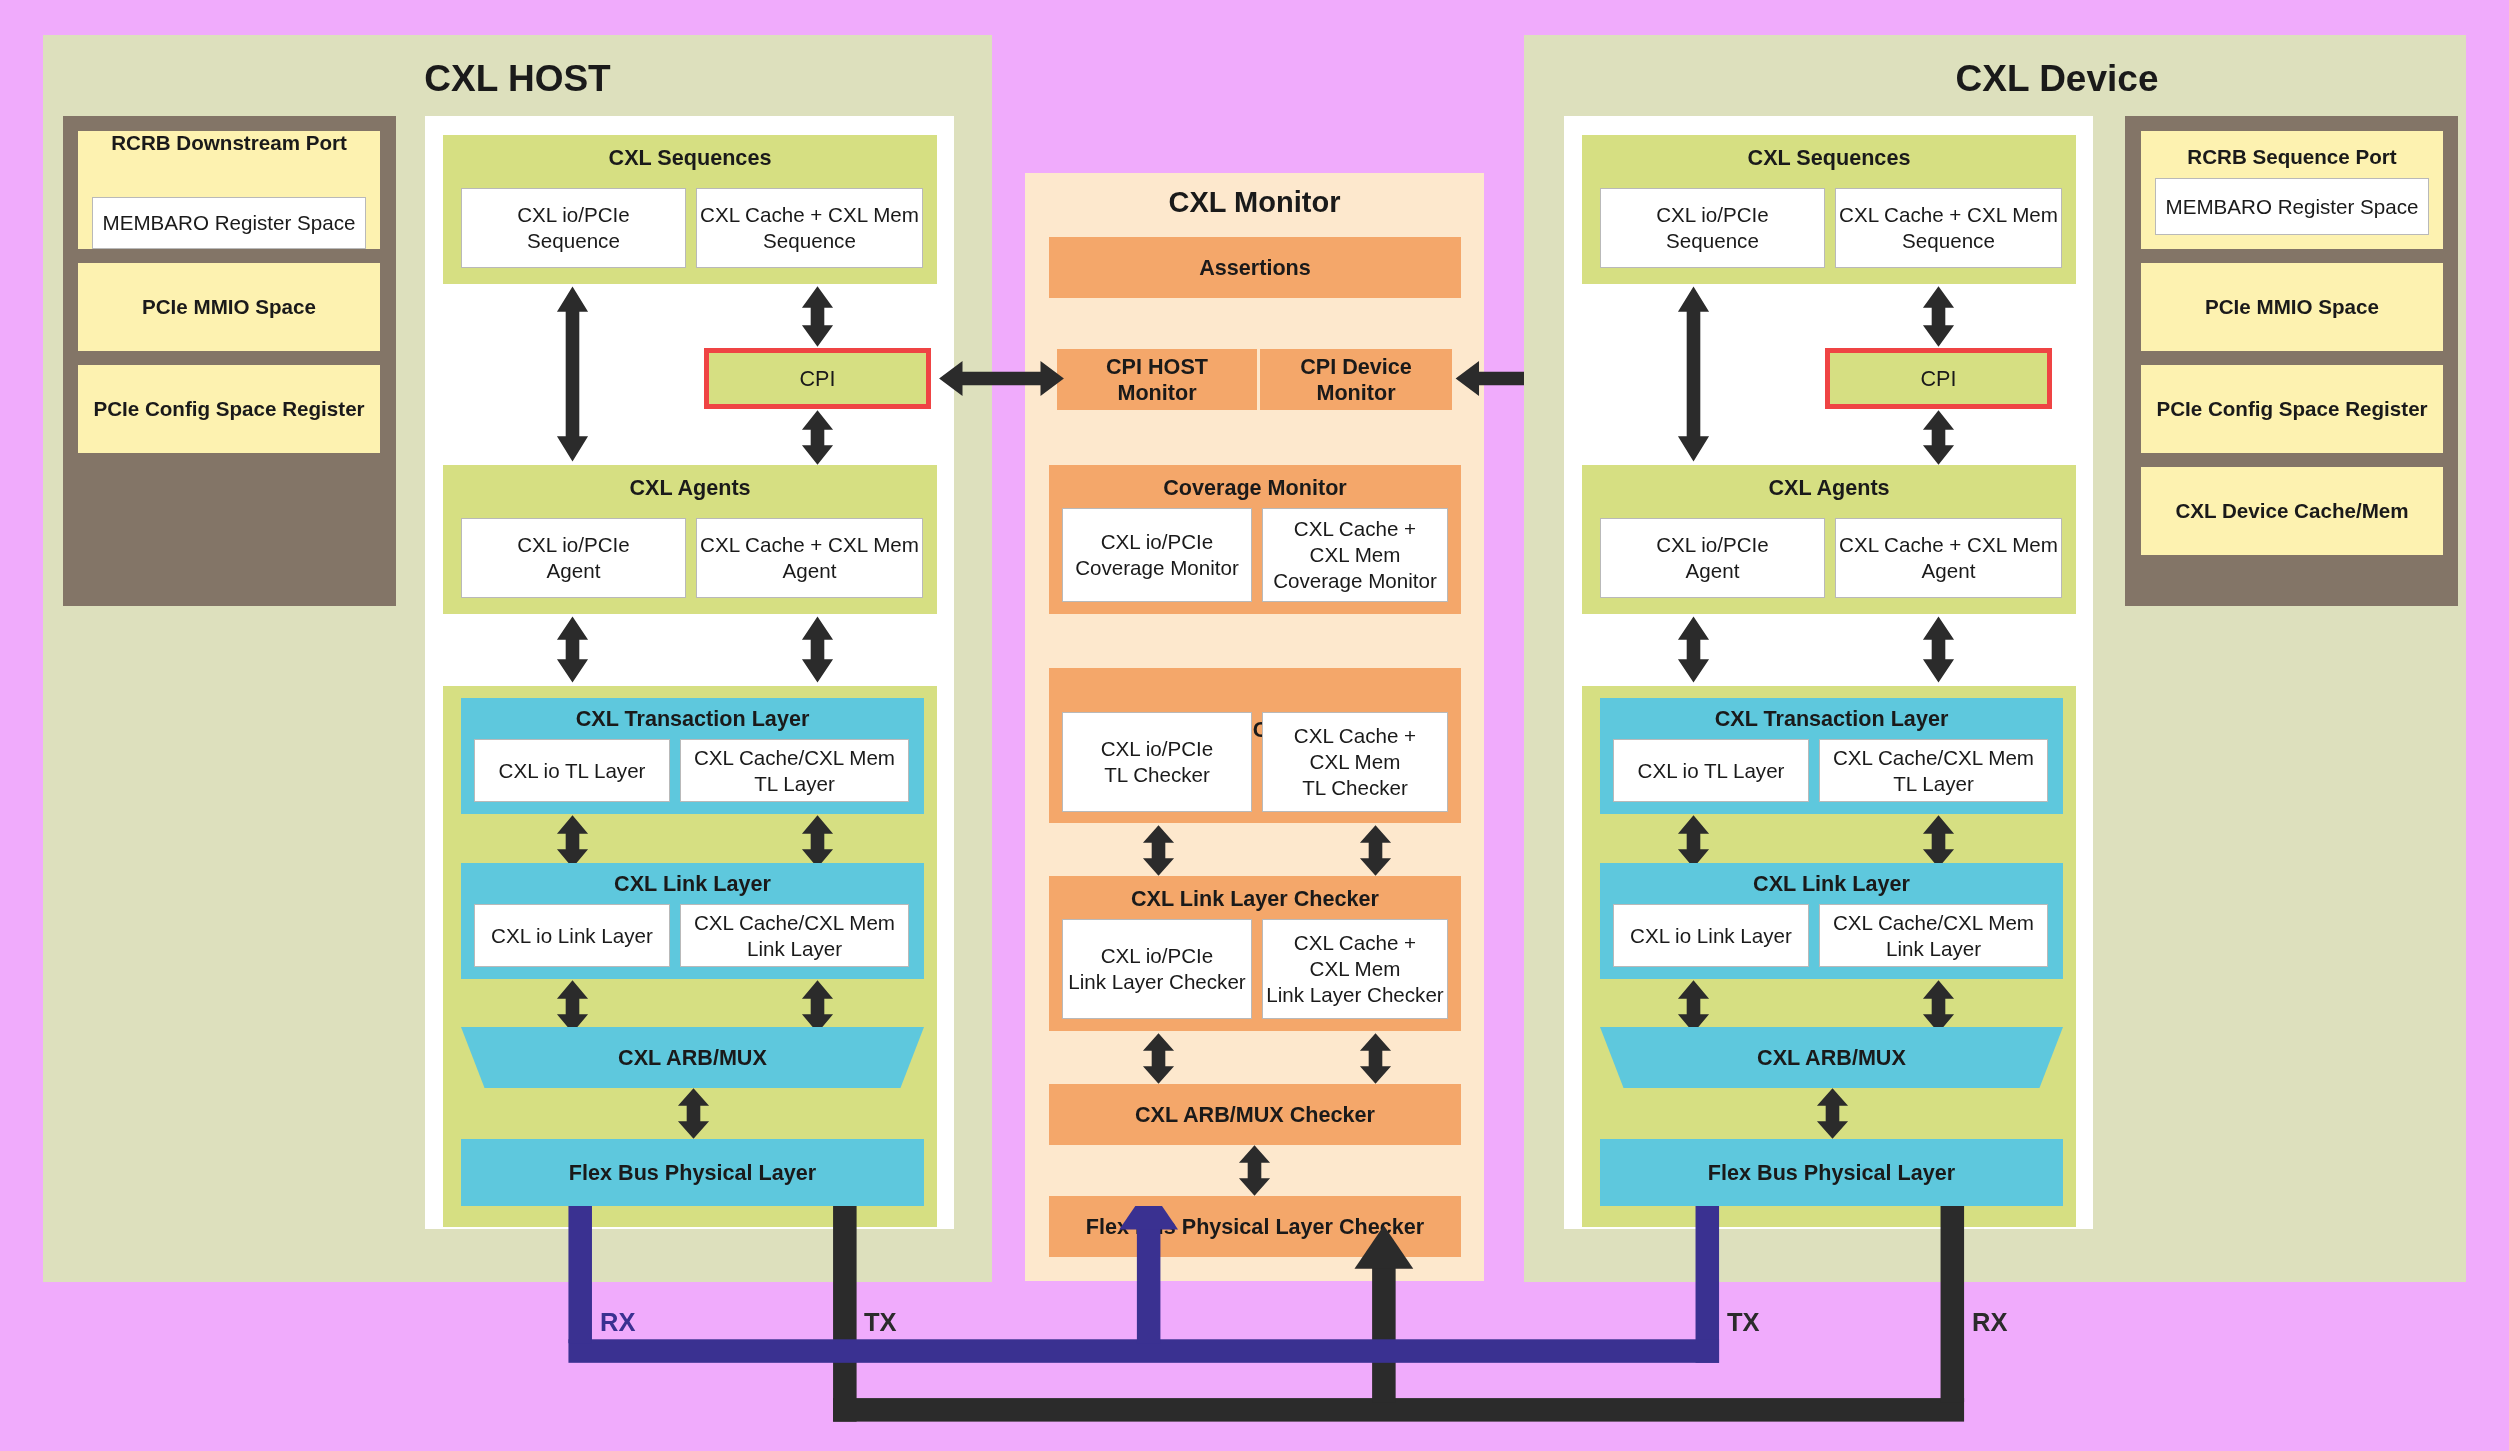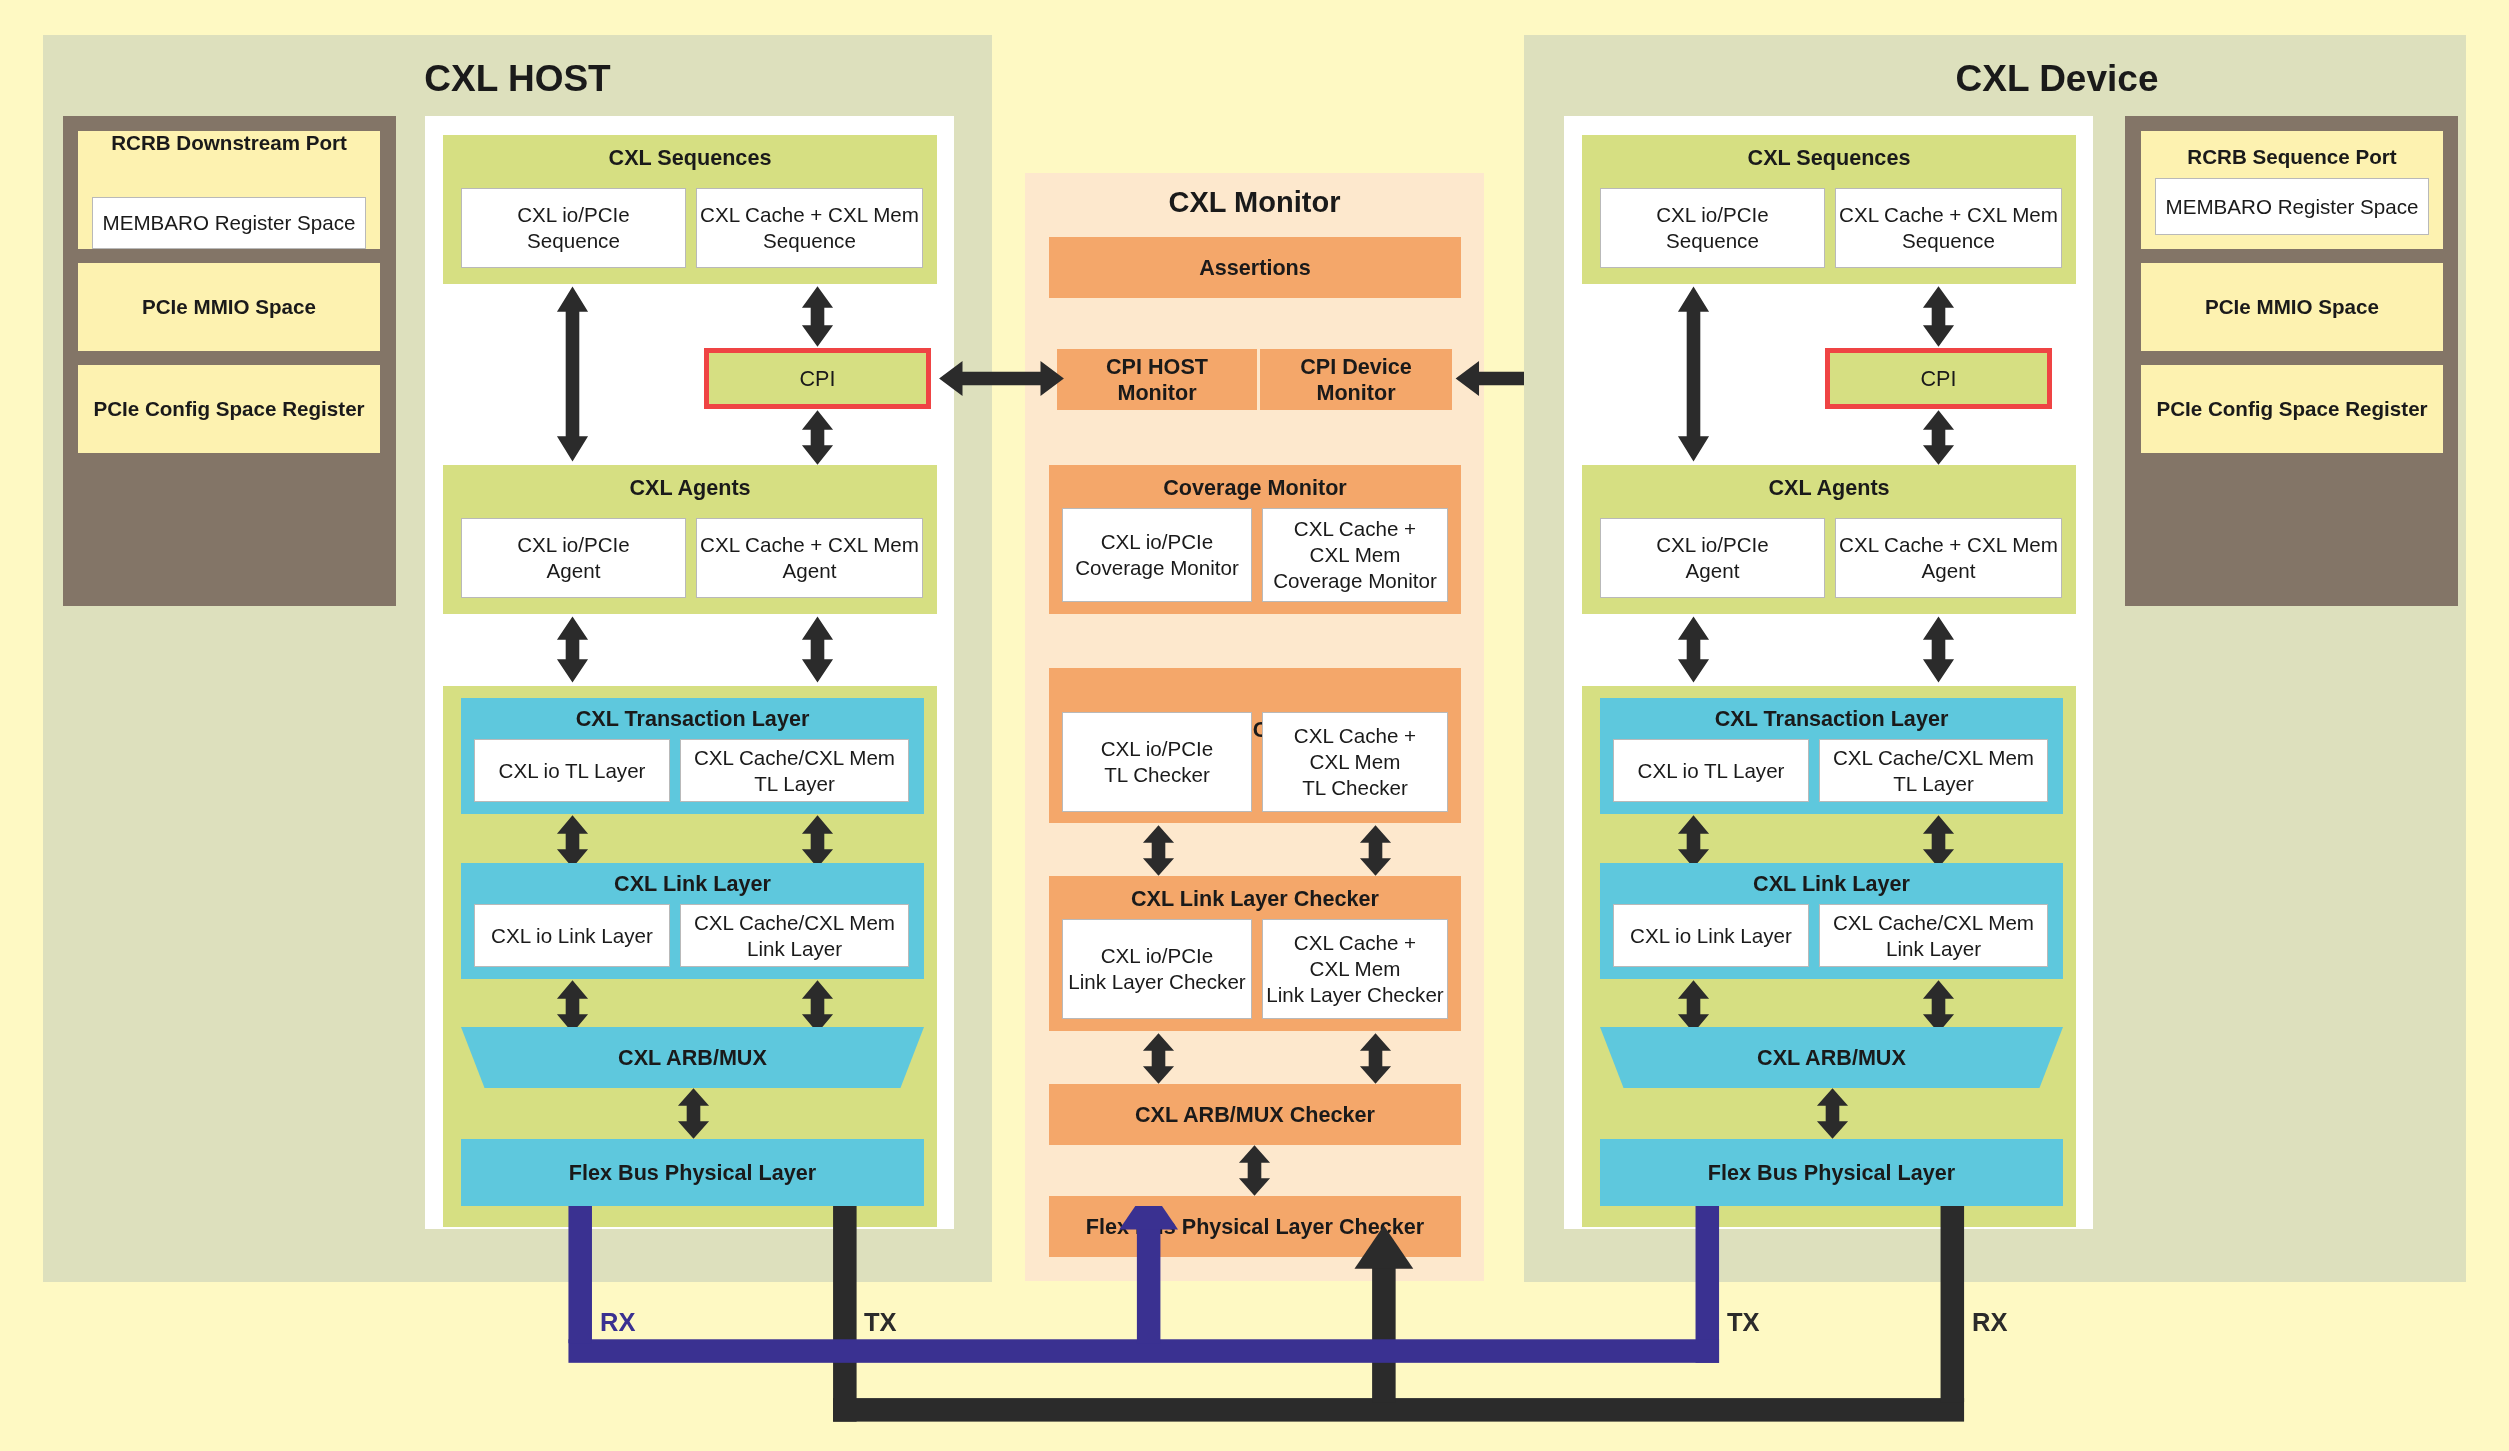--- a/index.html
+++ b/index.html
@@ -1,17 +1,17 @@
 <!DOCTYPE html>
 <html><head>
 <meta charset="utf-8">
 <style>
   html,body{margin:0;padding:0;background:#ffffff;}
   body{font-family:"Liberation Sans", sans-serif;}
-  #stage{position:relative;width:2509px;height:1452px;background:#fef9c3;overflow:hidden;}
+  #stage{position:relative;width:2509px;height:1452px;background:#f0abfc;overflow:hidden;}
 
   .abs{position:absolute;box-sizing:border-box;}
 
   
   .panel-outer{background:#dde0bd;}
   .panel-title{font-weight:bold;font-size:37px;color:#1a1a1a;text-align:center;
                display:flex;align-items:center;justify-content:center;}
 
   
   .white-card{background:#ffffff;}
@@ -309,20 +309,23 @@
   <div class="abs yellow-box" style="left:2141px;top:131px;width:302px;height:118px;">
     <div class="yb-title">RCRB Sequence Port</div>
     <div class="white-sub" style="width:272px;height:55px;margin-top:9.8px;">MEMBARO Register Space</div>
   </div>
   <div class="abs yellow-box" style="left:2141px;top:263px;width:302px;height:88px;">
     <div class="yb-title">PCIe MMIO Space</div>
   </div>
   <div class="abs yellow-box" style="left:2141px;top:365px;width:302px;height:88px;">
     <div class="yb-title">PCIe Config Space Register</div>
   </div>
+  <div class="abs yellow-box" style="left:2141px;top:467px;width:302px;height:88px;">
+    <div class="yb-title">CXL Device Cache/Mem</div>
+  </div>
 
   <svg class="abs" style="left:0px;top:1206px;width:2509px;height:246px;" viewBox="0 0 2560 251">
 
     <g fill="#2b2b2b">
 
       <rect x="850" y="-20" width="24" height="240"></rect>
 
       <rect x="850" y="196" width="1154" height="24"></rect>
 
       <rect x="1400" y="60" width="24" height="140"></rect>

